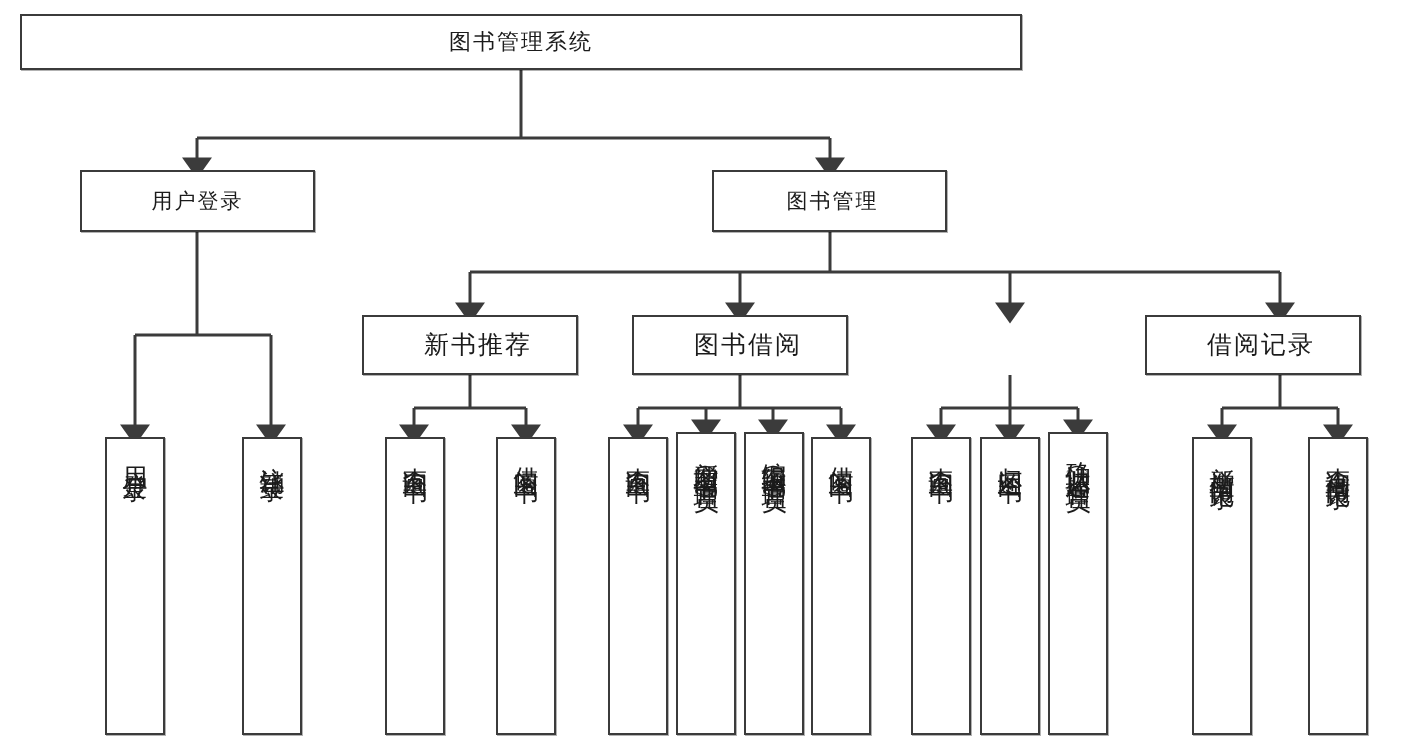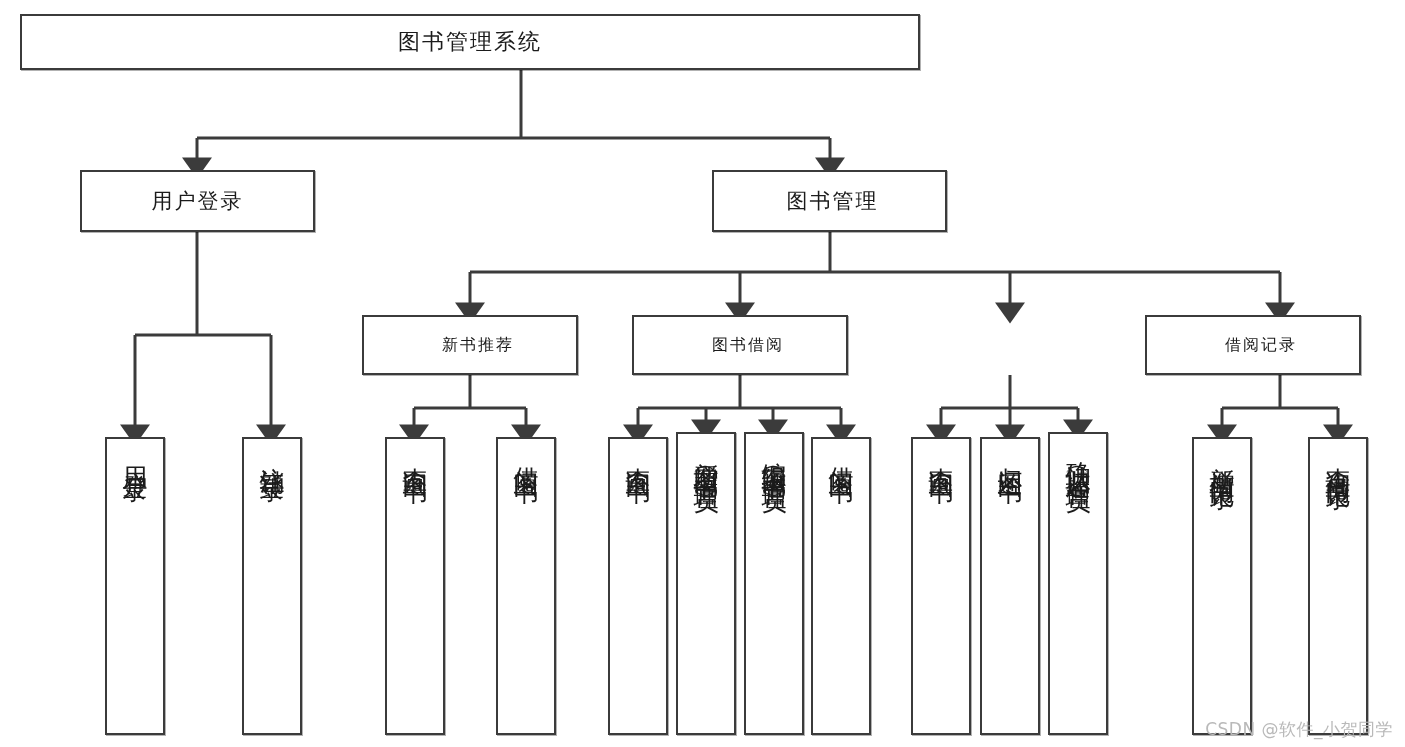--- a/index.html
+++ b/index.html
@@ -35,32 +35,32 @@
     box-shadow:1px 1px 0 rgba(0,0,0,0.30);
     z-index:2;
   }
   .node .label{
     display:block;
     line-height:1.15;
     letter-spacing:1px;
     color:#1b1b1b;
   }
   
-  .node.root{ left:20px; top:14px; width:900px; height:56px;align-items:center; }
+  .node.root{ left:20px; top:14px; width:1002px; height:56px;align-items:center; }
   .node.root .label{ font-size:22px; letter-spacing:2px; }
 
   
   .node.lvl2{ width:235px; height:62px; top:170px; }
   .node.lvl2 .label{ font-size:21px; letter-spacing:2px; }
   .node.lvl2.n-login{ left:80px; }
   .node.lvl2.n-books{ left:712px;padding-left:6px; }
 
   
   .node.lvl3{ width:216px; height:60px; top:315px; }
-  .node.lvl3 .label{ font-size:16px; letter-spacing:2px;margin-left:16px; }
+  .node.lvl3 .label{ font-size:25px; letter-spacing:2px;margin-left:16px; }
   .node.lvl3.n-newrec{ left:362px; }
   .node.lvl3.n-borrow{ left:632px;justify-content:center; }
   .node.lvl3.n-current{ left:902px; }
   .node.lvl3.n-record{ left:1145px; }
 
   
   .node.leaf{
     width:60px;
     top:437px;
     height:298px;
@@ -203,15 +203,14 @@
     <span class="label">确认归还（管理员）</span>
   </div>
 
   <div class="node leaf" style="left:1192px;">
     <span class="label">新增借阅记录</span>
   </div>
   <div class="node leaf" style="left:1308px;">
     <span class="label">查询借阅记录</span>
   </div>
 
-  <div id="watermark">CSDN @软件_小贺同学</div>
 
 </div>
 
 </body></html>

